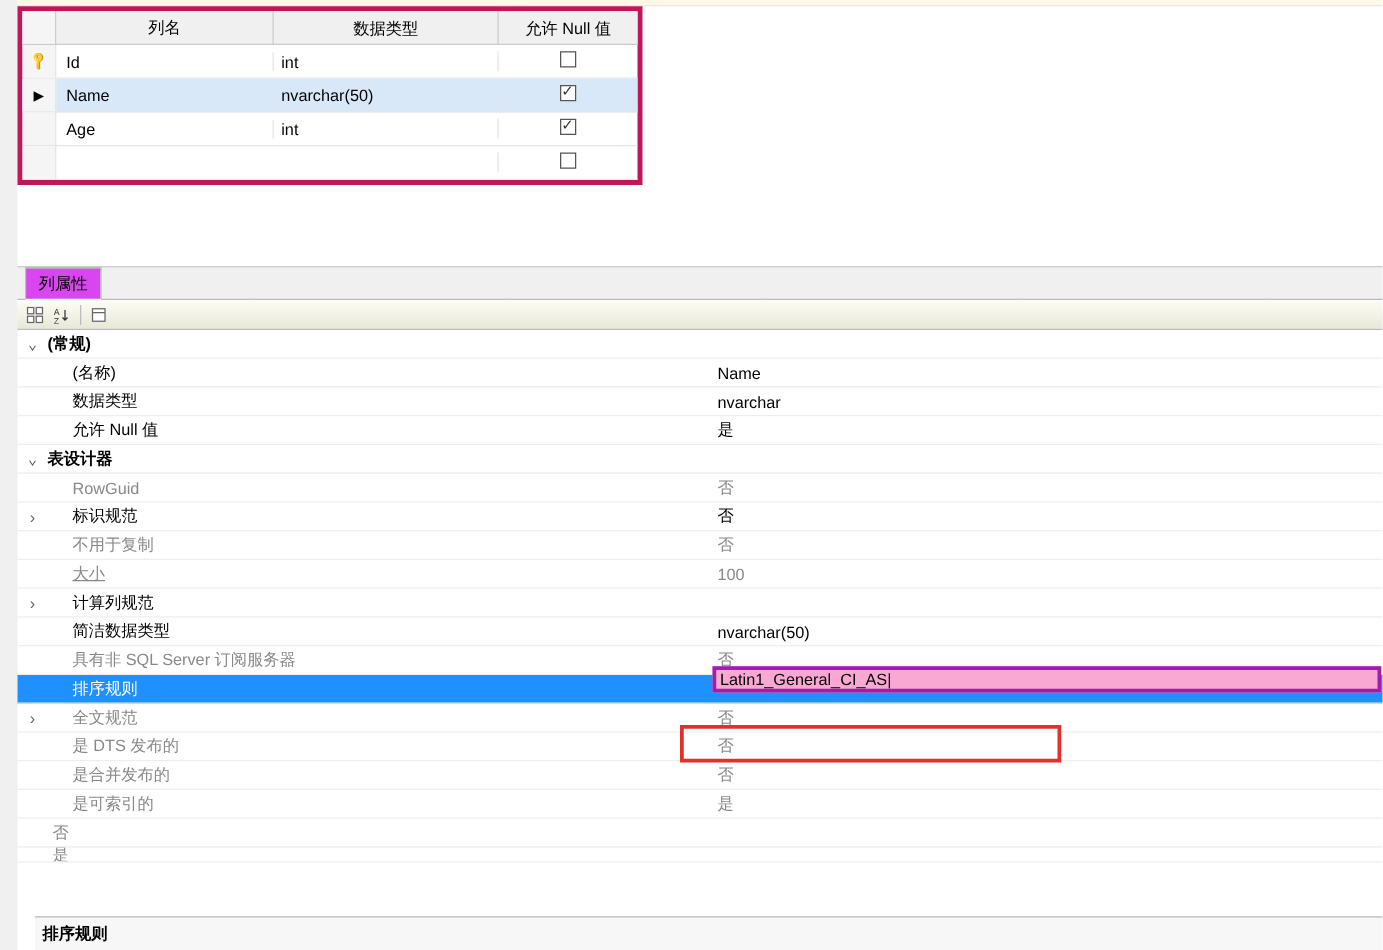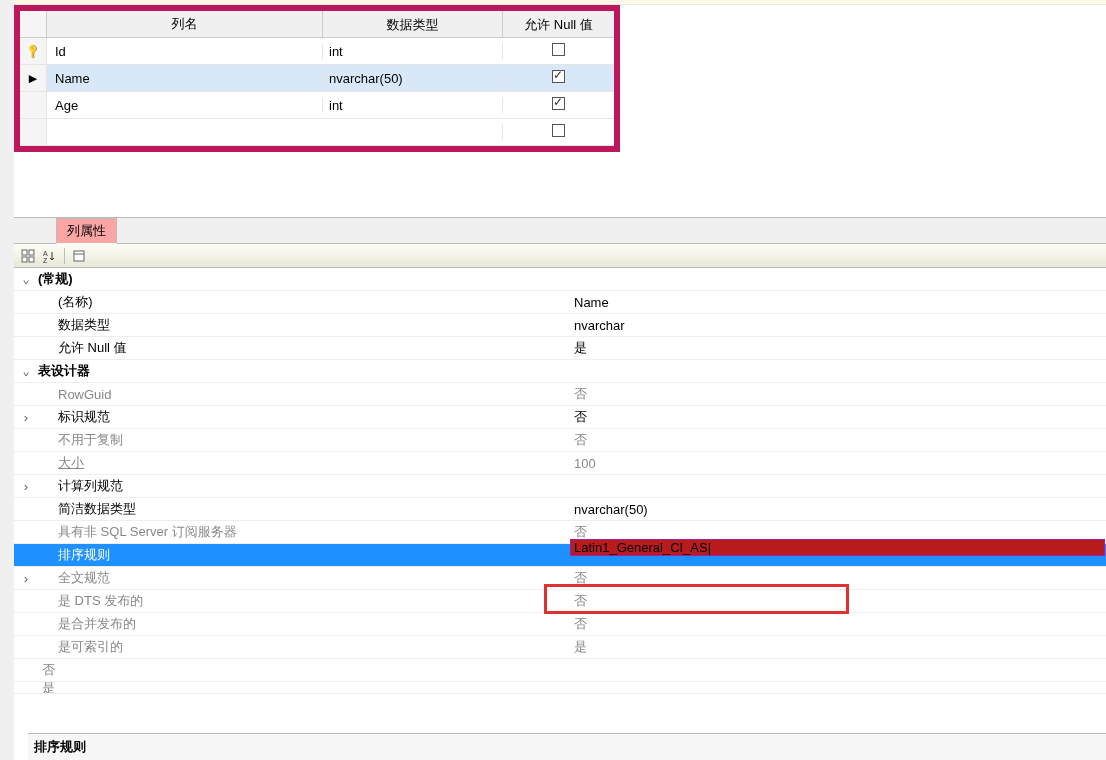--- a/index.html
+++ b/index.html
@@ -2,21 +2,21 @@
 <html><head>
 <meta charset="utf-8">
 <style>
   * { box-sizing: border-box; margin: 0; padding: 0; }
   body { font-family: "Microsoft YaHei", Tahoma, sans-serif; font-size: 13px; background: #fff; width: 1106px; height: 760px; overflow: hidden; position: relative; }
 
   
   .topbar { height: 5px; background: #fef9e7; border-bottom: 1px solid #e8e8e8; }
 
   
-  .grid-wrap { border: 6px solid #be185d; width: 606px; margin-left: 0; }
+  .grid-wrap { border: 4px solid #be185d; width: 500px; margin-left: 0; }
   .grid-head { display: flex; background: #f0f0f0; border-bottom: 1px solid #ccc; height: 27px; align-items: center; }
   .grid-head .gutter { width: 27px; border-right: 1px solid #ccc; height: 100%; }
   .grid-head .col-name { flex: 1; text-align: center; font-size: 13px; color: #000; }
   .grid-head .col-type { width: 180px; text-align: center; border-left: 1px solid #ccc; line-height: 27px; }
   .grid-head .col-null { width: 112px; text-align: center; border-left: 1px solid #ccc; line-height: 27px; }
 
   .grid-row { display: flex; height: 27px; align-items: center; border-bottom: 1px solid #e5e5e5; }
   .grid-row.selected { background: #d9e8f8; }
   .gutter { width: 27px; border-right: 1px solid #e5e5e5; display: flex; align-items: center; justify-content: center; height: 100%; background: #f5f5f5; }
   .cell-name { flex: 1; padding-left: 8px; }
@@ -26,34 +26,34 @@
   .cbx.checked::after { content:"✓"; position:absolute; top:-3px; left:0px; font-size:12px; color:#333;}
   .key-icon { color: #c9a500; font-size: 11px; transform: rotate(-45deg); }
   .row-arrow { color:#000; font-size:11px; }
 
   
   .midgap { height: 65px; }
 
   
   .props-panel { border-top: 1px solid #bbb; }
   .tabstrip { background: #f0f0f0; height: 26px; display:flex; align-items:flex-end; border-bottom:1px solid #bbb; padding-left:6px;}
-  .tab { background:#fca5a5; border:1px solid #bbb; border-bottom:1px solid #fff; padding:3px 10px; font-size:13px; position:relative; top:1px;margin-left:36px;}
+  .tab { background:#d946ef; border:1px solid #bbb; border-bottom:1px solid #fff; padding:3px 10px; font-size:13px; position:relative; top:1px;}
   .toolbar-pg { height: 24px; background: linear-gradient(#fdfdf6, #e8e8d8); border-bottom:1px solid #bbb; display:flex; align-items:center; padding-left:4px; gap:2px;}
   .tool-btn { width:20px; height:18px; display:flex; align-items:center; justify-content:center; border:1px solid transparent;}
   .tool-btn svg{width:14px;height:14px;}
 
   .prop-grid { position: relative; }
   .prop-row { display:flex; height:23px; align-items:center; border-bottom:1px solid #eee; }
   .prop-row .toggle-col { width:24px; display:flex; align-items:center; justify-content:center; color:#555;}
   .prop-row .label-col { width:532px; padding-left:0; display:flex; align-items:center;}
   .prop-row .value-col { flex:1; padding-left:4px; }
   .prop-row.header .label-col { font-weight:bold; }
   .prop-row.disabled { color:#888; }
   .prop-row.selected { background:#1e90ff; color:#fff; }
-  .prop-row.selected .value-col { background:#b91c1c; color:#000; border:1px solid #a21caf; margin:1px 1px 17px 0; padding-left:3px; display:flex; align-items:center; }
+  .prop-row.selected .value-col { background:#f9a8d4; color:#000; border:3px solid #a21caf; margin:1px 1px 17px 0; padding-left:3px; display:flex; align-items:center; }
   .indent1 { padding-left: 0px; }
   .toggle-sym{ font-family: monospace; font-size:12px;}
   .expander{ width:12px; display:inline-block; text-align:center; color:#666;}
 
   
   .highlight-box { position:absolute; border:3px solid #e03030; pointer-events:none; }
 
   
   .footer { position:absolute; bottom:0; left:14px; right:0; border-top:1px solid #bbb; padding:4px 6px; font-weight:bold; background:#f7f7f7;}
 

